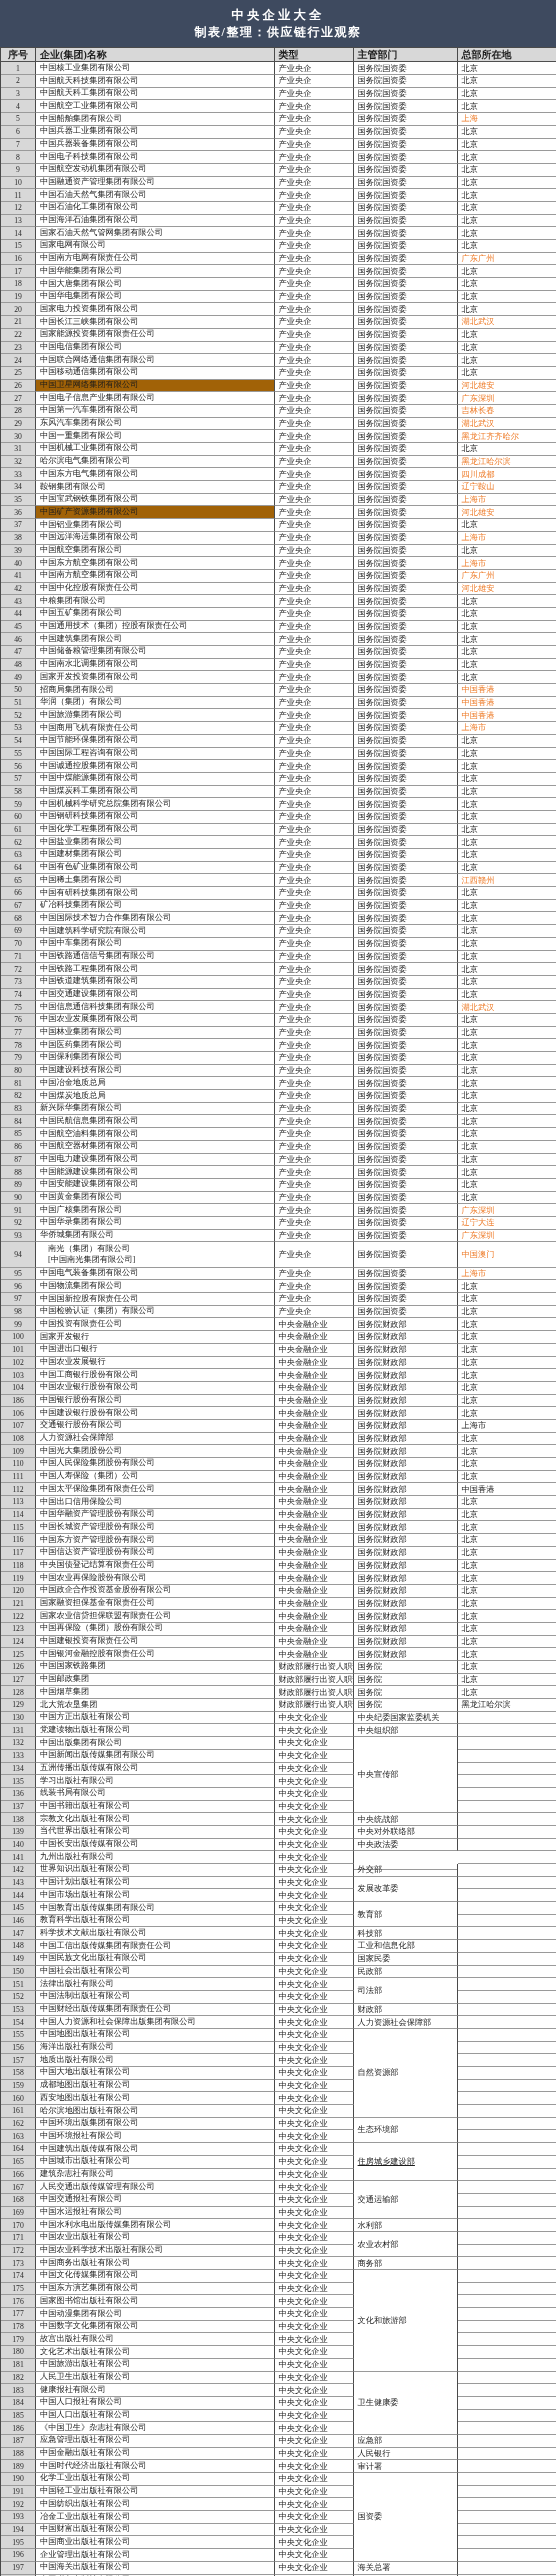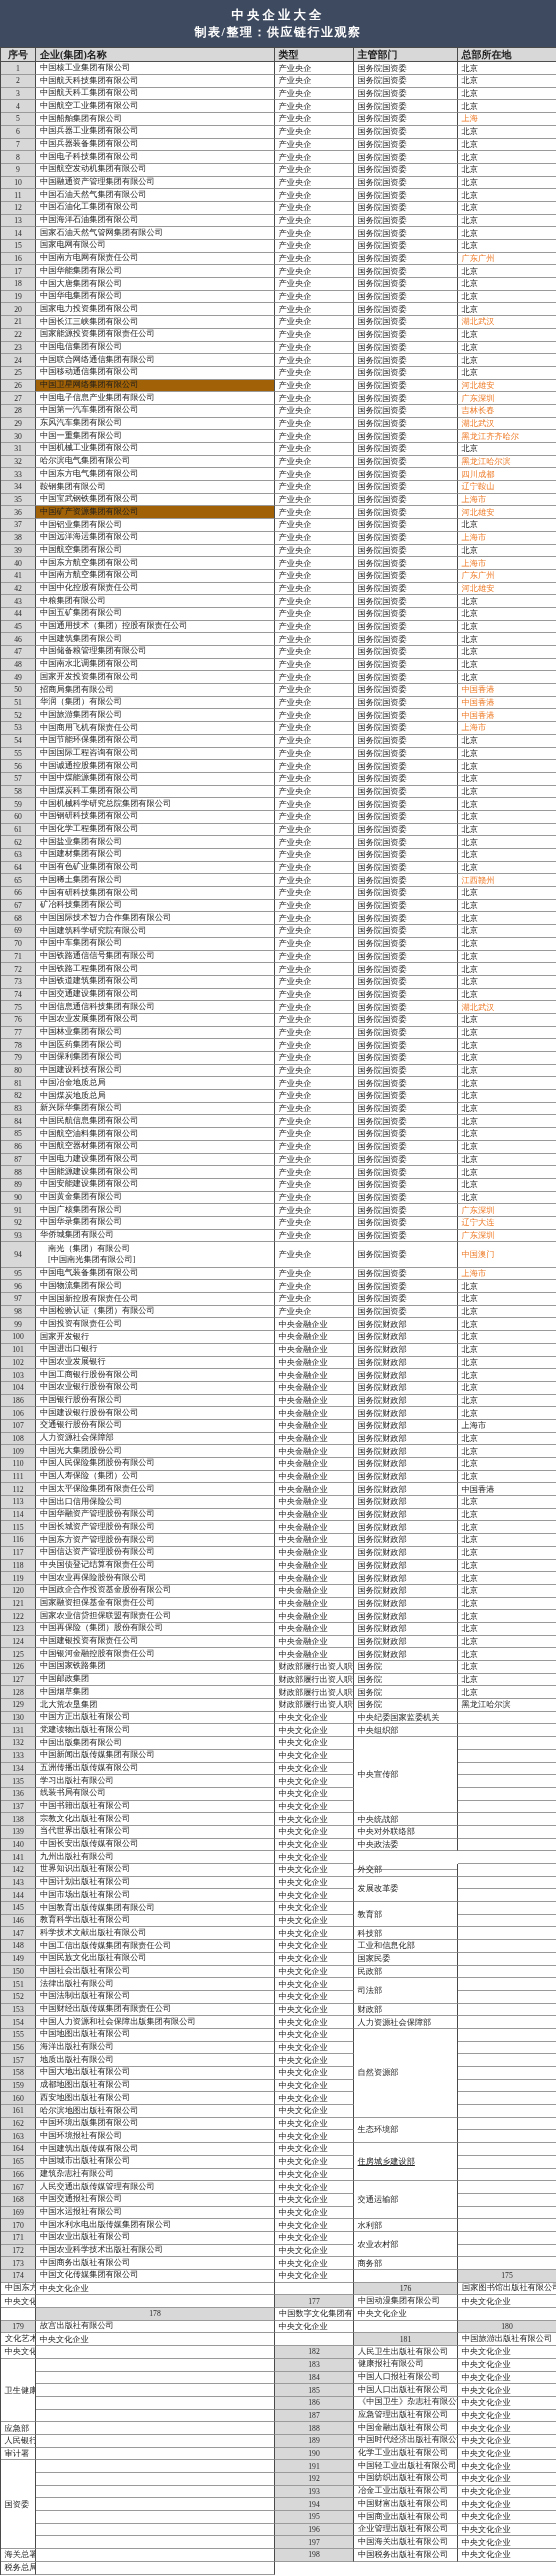--- a/index.html
+++ b/index.html
@@ -1241,20 +1241,21 @@
       <div>中国商务出版社有限公司</div>
     </div>
     <div class="cell c2">中央文化企业</div>
     <div class="cell c3" style="grid-row: span 1;">商务部</div>
     <div class="cell c4"></div>
     <div class="cell c0">174</div>
     <div class="cell c1">
       <div>中国文化传媒集团有限公司</div>
     </div>
     <div class="cell c2">中央文化企业</div>
+    <div class="cell c3" style="grid-row: span 8;">文化和旅游部</div>
     <div class="cell c4"></div>
     <div class="cell c0">175</div>
     <div class="cell c1">
       <div>中国东方演艺集团有限公司</div>
     </div>
     <div class="cell c2">中央文化企业</div>
     <div class="cell c4"></div>
     <div class="cell c0">176</div>
     <div class="cell c1">
       <div>国家图书馆出版社有限公司</div>

